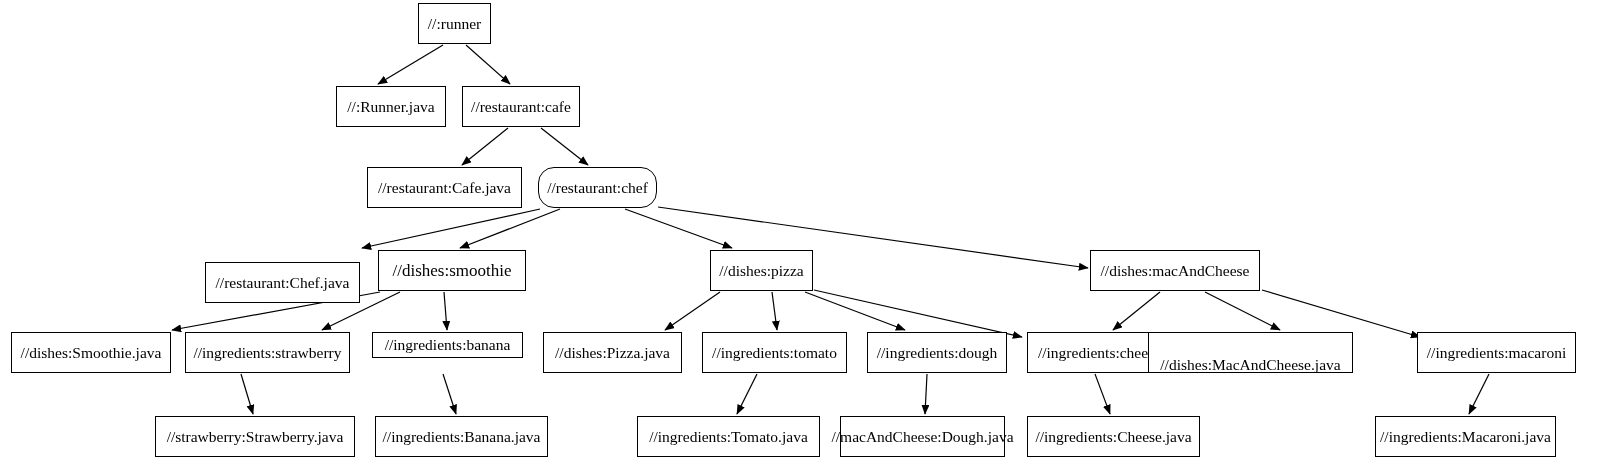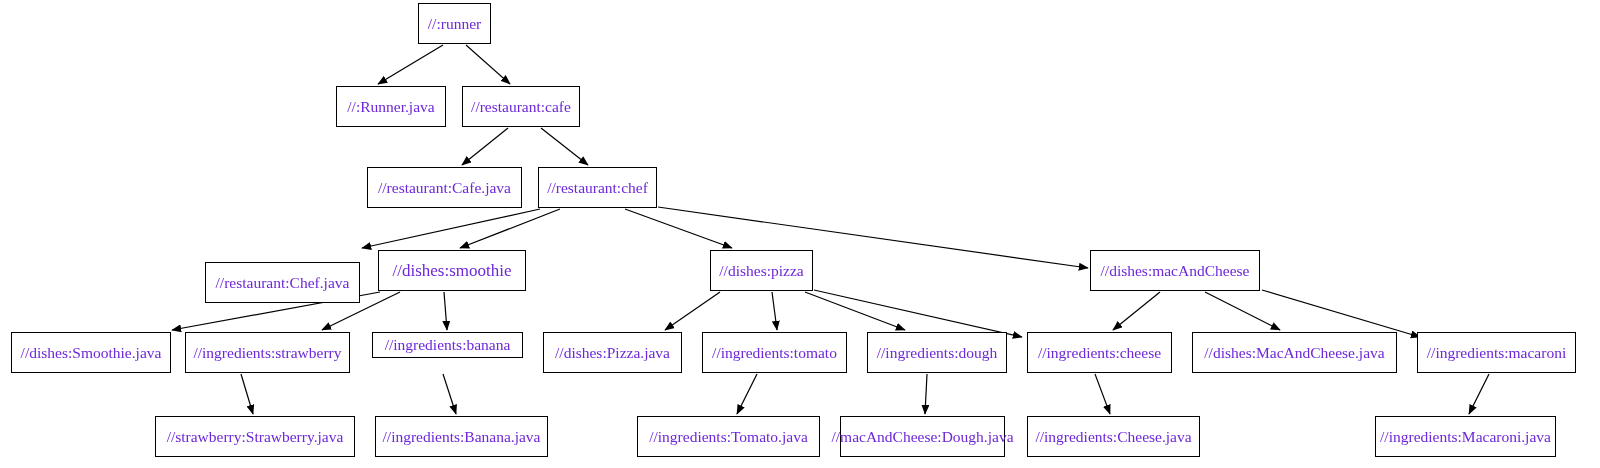--- a/index.html
+++ b/index.html
@@ -26,21 +26,21 @@
   }
   .node {
     position: absolute;
     border: 1px solid #000000;
     background: #ffffff;
     display: flex;
     align-items: center;
     justify-content: center;
     font-size: 15.5px;
     line-height: 1;
-    color: #6d28d9;
+    color: #000000;
     white-space: nowrap;
     letter-spacing: 0px;
     z-index: 2;
   }
   .node-label {
     display: block;
     padding: 0 2px;
   }
 </style>
 </head>
@@ -86,21 +86,21 @@
       </div>
       <div class="node" style="left: 336px; top: 86px; width: 110px; height: 41px; font-size: 15.5px; background: rgb(255, 255, 255); border-color: rgb(0, 0, 0);">
         <span class="node-label">//:Runner.java</span>
       </div>
       <div class="node" style="left: 462px; top: 86px; width: 118px; height: 41px; font-size: 15.5px; background: rgb(255, 255, 255); border-color: rgb(0, 0, 0);">
         <span class="node-label">//restaurant:cafe</span>
       </div>
       <div class="node" style="left: 367px; top: 167px; width: 155px; height: 41px; font-size: 15.5px; background: rgb(255, 255, 255); border-color: rgb(0, 0, 0);">
         <span class="node-label">//restaurant:Cafe.java</span>
       </div>
-      <div class="node" style="left: 538px; top: 167px; width: 119px; height: 41px; font-size: 15.5px; background: rgb(255, 255, 255); border-color: rgb(0, 0, 0);">
+      <div class="node" style="left: 538px; top: 167px; width: 119px; height: 41px; font-size: 15.5px; background: rgb(255, 255, 255); border-color: rgb(0, 0, 0); border-radius: 16px;">
         <span class="node-label">//restaurant:chef</span>
       </div>
       <div class="node" style="left: 205px; top: 250px; width: 155px; height: 41px; font-size: 15.5px; background: rgb(255, 255, 255); border-color: rgb(0, 0, 0); margin-top: 12px;">
         <span class="node-label">//restaurant:Chef.java</span>
       </div>
       <div class="node" style="left: 378px; top: 250px; width: 148px; height: 41px; font-size: 17px; background: rgb(255, 255, 255); border-color: rgb(0, 0, 0);">
         <span class="node-label">//dishes:smoothie</span>
       </div>
       <div class="node" style="left: 710px; top: 250px; width: 103px; height: 41px; font-size: 15.5px; background: rgb(255, 255, 255); border-color: rgb(0, 0, 0);">
         <span class="node-label">//dishes:pizza</span>
@@ -122,21 +122,21 @@
       </div>
       <div class="node" style="left: 702px; top: 332px; width: 145px; height: 41px; font-size: 15.5px; background: rgb(255, 255, 255); border-color: rgb(0, 0, 0);">
         <span class="node-label">//ingredients:tomato</span>
       </div>
       <div class="node" style="left: 867px; top: 332px; width: 140px; height: 41px; font-size: 15.5px; background: rgb(255, 255, 255); border-color: rgb(0, 0, 0);">
         <span class="node-label">//ingredients:dough</span>
       </div>
       <div class="node" style="left: 1027px; top: 332px; width: 145px; height: 41px; font-size: 15.5px; background: rgb(255, 255, 255); border-color: rgb(0, 0, 0);">
         <span class="node-label">//ingredients:cheese</span>
       </div>
-      <div class="node" style="left: 1192px; top: 332px; width: 205px; height: 41px; font-size: 15.5px; background: rgb(255, 255, 255); border-color: rgb(0, 0, 0);">
+      <div class="node" style="left: 1148px; top: 332px; width: 205px; height: 41px; font-size: 15.5px; background: rgb(255, 255, 255); border-color: rgb(0, 0, 0); align-items: flex-end;">
         <span class="node-label">//dishes:MacAndCheese.java</span>
       </div>
       <div class="node" style="left: 1417px; top: 332px; width: 159px; height: 41px; font-size: 15.5px; background: rgb(255, 255, 255); border-color: rgb(0, 0, 0);">
         <span class="node-label">//ingredients:macaroni</span>
       </div>
       <div class="node" style="left: 155px; top: 416px; width: 200px; height: 41px; font-size: 15.5px; background: rgb(255, 255, 255); border-color: rgb(0, 0, 0);">
         <span class="node-label">//strawberry:Strawberry.java</span>
       </div>
       <div class="node" style="left: 375px; top: 416px; width: 173px; height: 41px; font-size: 15.5px; background: rgb(255, 255, 255); border-color: rgb(0, 0, 0);">
         <span class="node-label">//ingredients:Banana.java</span>

